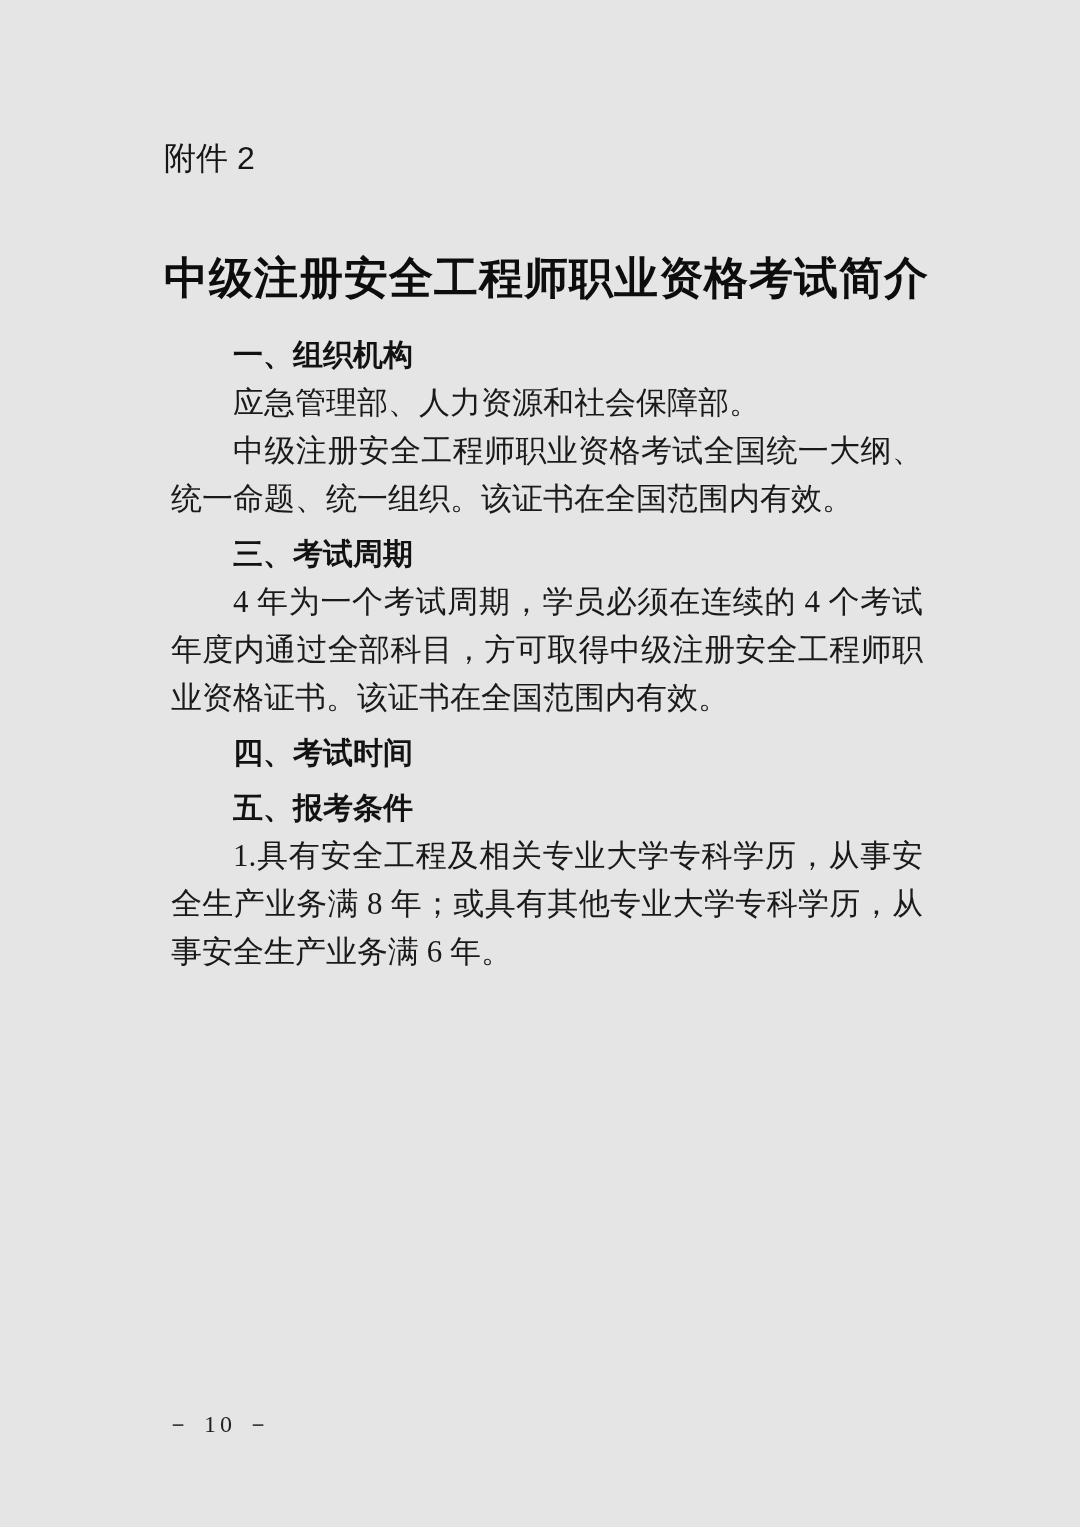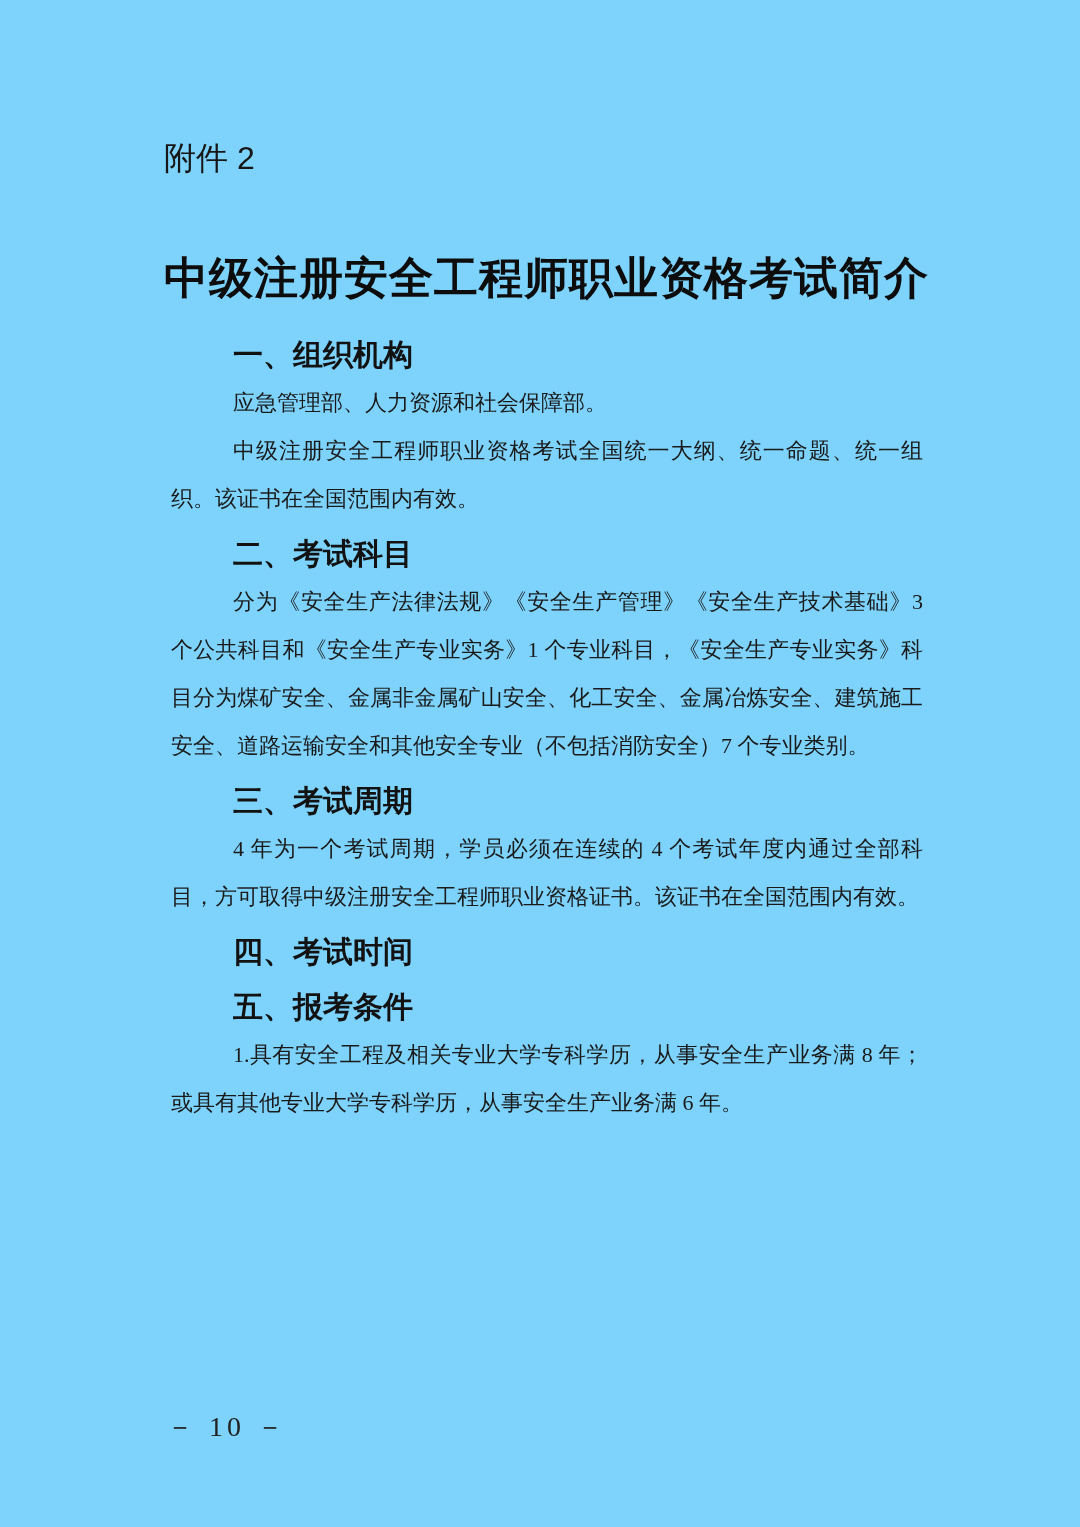--- a/index.html
+++ b/index.html
@@ -5,21 +5,21 @@
   html, body {
     margin: 0;
     padding: 0;
     background: #888;
   }
   .page {
     position: relative;
     width: 1080px;
     height: 1527px;
     margin: 0 auto;
-    background: #7dd3fc;
+    background: #e5e5e5;
     color: #111111;
     overflow: hidden;
     font-family: "Liberation Serif", "DejaVu Serif", serif;
   }
   .attachment-label {
     position: absolute;
     left: 164px;
     top: 138px;
     font-family: "Liberation Sans", "DejaVu Sans", sans-serif;
     font-size: 32px;
@@ -52,32 +52,32 @@
     font-weight: 700;
     font-size: 30px;
     line-height: 48px;
     text-indent: 62px;
     color: #121212;
   }
   .para {
     margin: 0;
     font-family: "Liberation Serif", "DejaVu Serif", serif;
     font-weight: 400;
-    font-size: 22px;
+    font-size: 31px;
     line-height: 48px;
     text-indent: 62px;
     text-align: justify;
     color: #1a1a1a;
   }
   .page-number {
     position: absolute;
     left: 166px;
     top: 1408px;
     font-family: "Liberation Serif", "DejaVu Serif", serif;
-    font-size: 28px;
+    font-size: 24px;
     letter-spacing: 4px;
     color: #222222;
   }
 </style>
 </head>
 <body>
 
 <div class="page">
 
   <div class="attachment-label">附件 2</div>
@@ -86,26 +86,20 @@
 
   <div class="doc-body">
   <section class="section">
     <h2 class="section-heading">一、组织机构</h2>
     <div>
           <p class="para">应急管理部、人力资源和社会保障部。</p>
           <p class="para">中级注册安全工程师职业资格考试全国统一大纲、统一命题、统一组织。该证书在全国范围内有效。</p>
         </div>
   </section>
 
-  <section class="section">
-    <h2 class="section-heading">二、考试科目</h2>
-    <div>
-          <p class="para">分为《安全生产法律法规》《安全生产管理》《安全生产技术基础》3 个公共科目和《安全生产专业实务》1 个专业科目，《安全生产专业实务》科目分为煤矿安全、金属非金属矿山安全、化工安全、金属冶炼安全、建筑施工安全、道路运输安全和其他安全专业（不包括消防安全）7 个专业类别。</p>
-        </div>
-  </section>
 
   <section class="section">
     <h2 class="section-heading">三、考试周期</h2>
     <div>
           <p class="para">4 年为一个考试周期，学员必须在连续的 4 个考试年度内通过全部科目，方可取得中级注册安全工程师职业资格证书。该证书在全国范围内有效。</p>
         </div>
   </section>
 
   <section class="section">
     <h2 class="section-heading">四、考试时间</h2>

